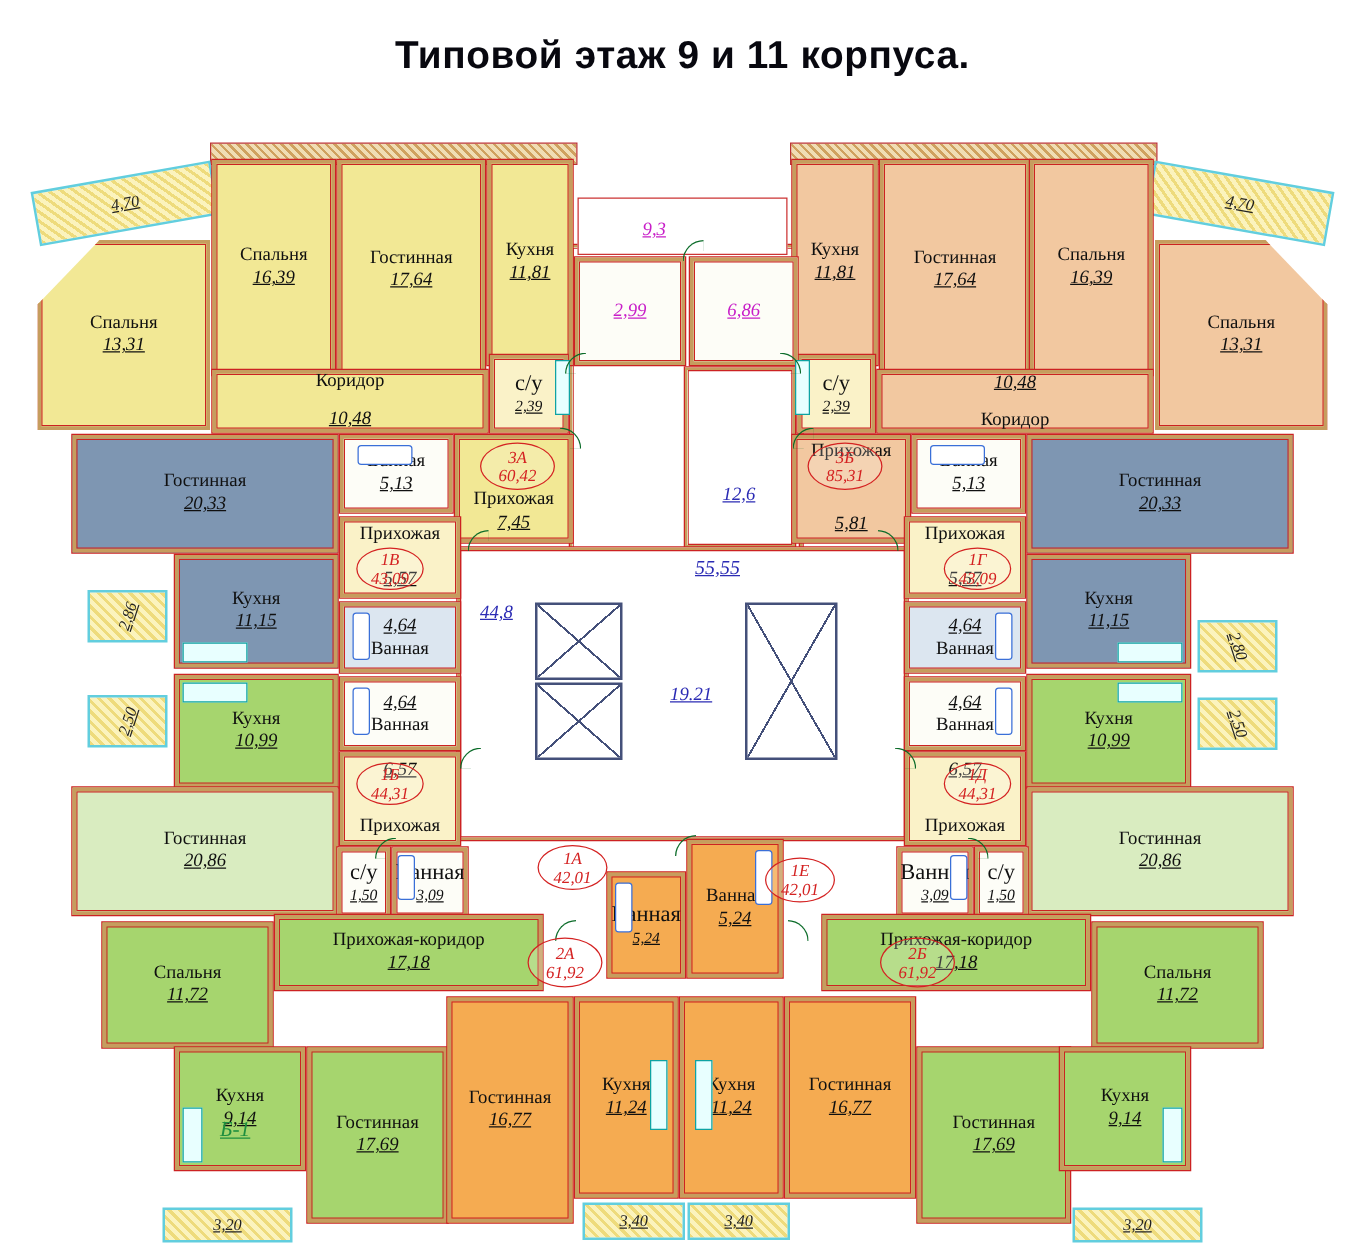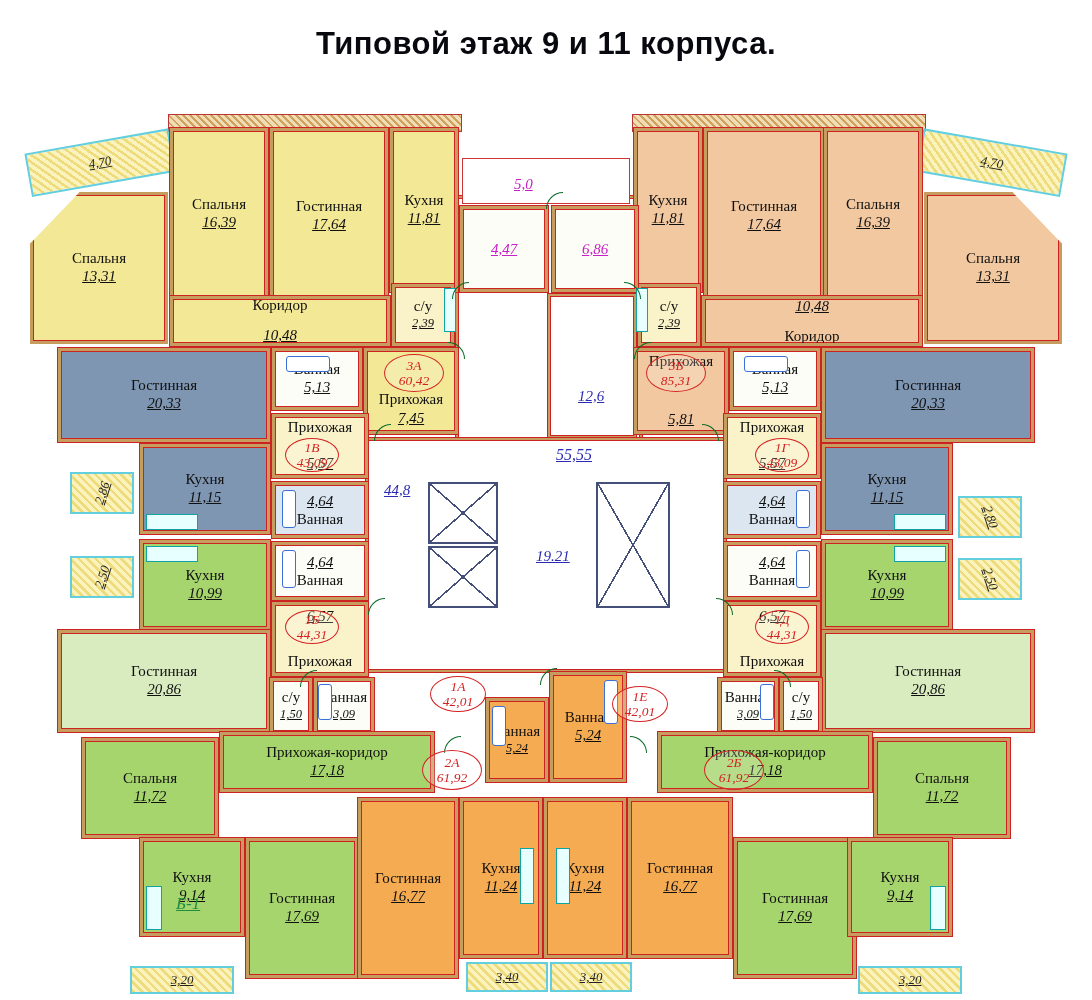--- a/index.html
+++ b/index.html
@@ -9,21 +9,21 @@
     font-family:"Liberation Sans",sans-serif;font-weight:bold;font-size:31px;color:#08080f;letter-spacing:.5px}
   .room{position:absolute;box-sizing:border-box;border:3px solid #c69d5e;
     box-shadow:0 0 0 1px #cc2222, inset 0 0 0 1px #cc2222;
     display:flex;flex-direction:column;align-items:center;justify-content:center;gap:2px;
     text-align:center;color:#101010;overflow:hidden;z-index:2}
   .row{flex-direction:column;gap:14px}
   .spread{justify-content:space-between;padding:3px 4px}
   .bottomtext{justify-content:flex-end;padding-bottom:4px}
   .rl{font-size:15px;line-height:1.05;white-space:pre-line}
   .ra{font-size:15px;font-style:italic;text-decoration:underline}
-  .sm .rl{font-size:15px}.sm .ra{font-size:12.5px}
+  .sm .rl{font-size:18px}.sm .ra{font-size:12.5px}
   .yellow{background:#f2e895}.peach{background:#f2c8a0}.blue{background:#7e96b2}
   .green{background:#a6d56e}.palegreen{background:#d9ecc0}.orange{background:#f5ab51}
   .white{background:#fdfdf7}.paleyellow{background:#faf2c8}.lightblue{background:#dce6f0}
   .balcony{position:absolute;box-sizing:border-box;border:2px solid #62cede;
     background:repeating-linear-gradient(45deg,#eedb7c 0 2.5px,#fbf3bd 2.5px 6px);
     display:flex;align-items:center;justify-content:center;color:#222;z-index:1}
   .balcony span{font-size:13px;font-style:italic;text-decoration:underline}
   .hall{position:absolute;box-sizing:border-box;background:#fff;border:2px solid #c69d5e;
     box-shadow:0 0 0 1px #cc2222, inset 0 0 0 1px #cc2222;z-index:1}
   .entry{position:absolute;box-sizing:border-box;background:#fff;border:1.5px solid #cc3333;z-index:1}
@@ -292,32 +292,32 @@
   <div class="room orange" style="left:544px;top:798px;width:82px;height:160px">
     <span class="rl">Кухня</span>
     <span class="ra">11,24</span>
   </div>
   <div class="room orange" style="left:628px;top:798px;width:104px;height:160px">
     <span class="rl">Гостинная</span>
     <span class="ra">16,77</span>
   </div>
 
   <div class="room white" style="left:460px;top:206px;width:88px;height:86px;z-index:3">
-    <span class="mnum" style="position:static">4,47</span>
+    <span class="mnum" style="position:static">2,99</span>
   </div>
   <div class="room white" style="left:552px;top:206px;width:86px;height:86px;z-index:3">
     <span class="mnum" style="position:static">6,86</span>
   </div>
   <div class="hall" style="left:548px;top:294px;width:88px;height:144px"></div>
   <div class="hall" style="left:366px;top:438px;width:360px;height:234px"></div>
   <div class="shaft" style="left:428px;top:482px;width:70px;height:62px"></div>
   <div class="shaft" style="left:428px;top:546px;width:70px;height:62px"></div>
   <div class="shaft" style="left:596px;top:482px;width:74px;height:126px"></div>
 
-  <span class="mnum" style="left:514px;top:176px">5,0</span>
+  <span class="mnum" style="left:514px;top:176px">9,3</span>
   <span class="cnum" style="left:578px;top:388px">12,6</span>
   <span class="cnum" style="left:556px;top:446px;font-size:16px">55,55</span>
   <span class="cnum" style="left:384px;top:482px">44,8</span>
   <span class="cnum" style="left:536px;top:548px">19.21</span>
   <span class="b1" style="left:176px;top:894px">Б-1</span>
 
   <div class="apt" style="left:384px;top:354px;width:58px;height:36px">
     <span>3А</span>
     <span>60,42</span>
   </div>

